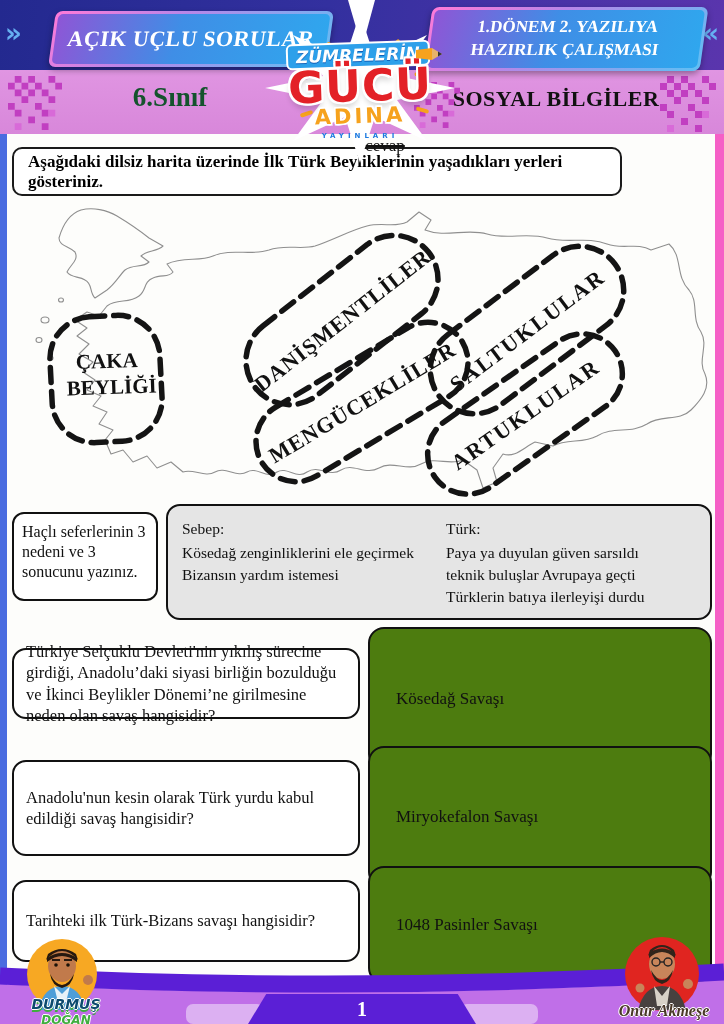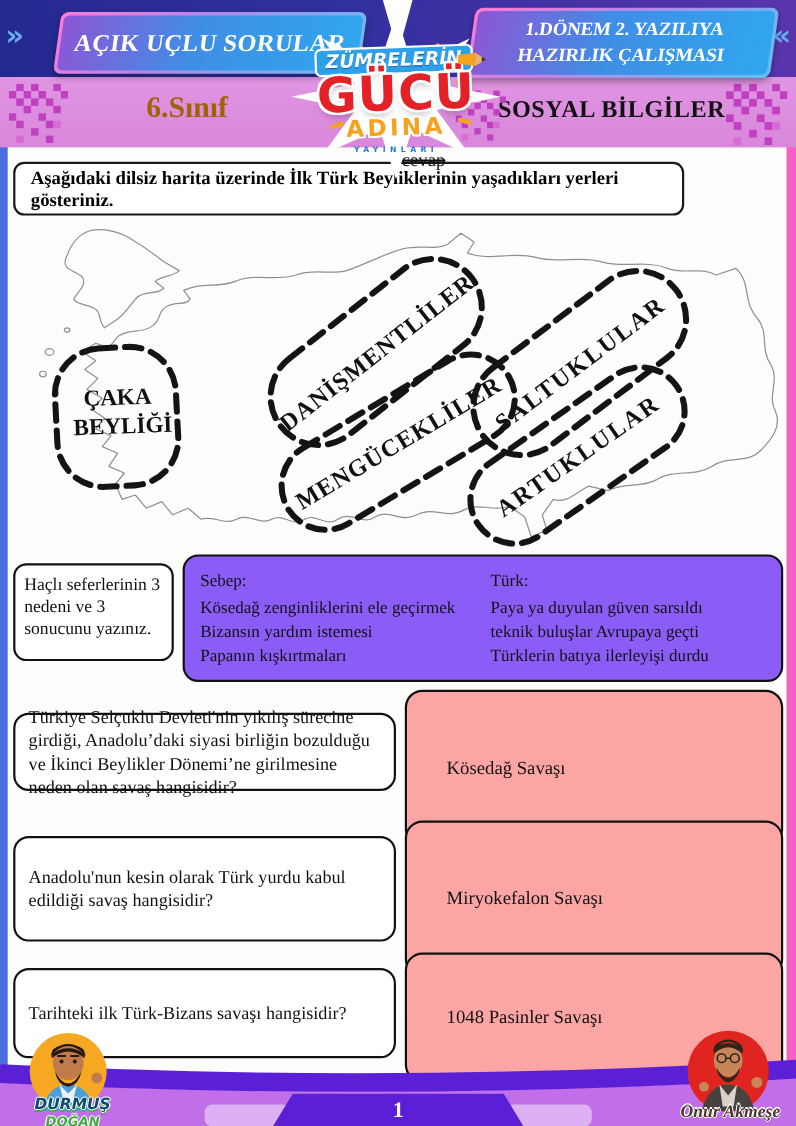--- a/index.html
+++ b/index.html
@@ -37,21 +37,21 @@
   .badge-left .badge-inner{font-size:22px;letter-spacing:.5px;}
   .badge-right{left:428px;top:7px;width:270px;height:58px;}
   .badge-right .badge-inner{font-size:17px;line-height:1.35;}
 
   
   .band{
     position:absolute;left:0;top:70px;width:724px;height:64px;z-index:1;
     background:linear-gradient(180deg,#e095e2 0%,#d887da 100%);
   }
   .grade{position:absolute;left:70px;top:82px;width:200px;text-align:center;
-    font-size:27px;font-weight:bold;color:#a16207;z-index:2;}
+    font-size:27px;font-weight:bold;color:#14532d;z-index:2;}
   .subject{position:absolute;left:440px;top:86px;width:232px;text-align:center;
     font-size:22px;font-weight:bold;color:#111;letter-spacing:.5px;z-index:2;}
   .pixels{position:absolute;z-index:2;}
 
   
   .star-svg{position:absolute;left:248px;top:0;z-index:5;}
   .logo{position:absolute;z-index:6;text-align:center;}
   .logo-zumre{
     left:288px;top:44px;transform:rotate(-2deg);
     background:#2da0ea;border-radius:4px;padding:1px 8px;
@@ -92,36 +92,36 @@
   .map{position:absolute;left:15px;top:200px;z-index:2;}
 
   
   .crus-prompt{
     position:absolute;left:12px;top:512px;width:146px;height:89px;box-sizing:border-box;
     border:2.5px solid #111;border-radius:12px;background:#fff;
     padding:8px 8px;font-size:16px;line-height:1.25;color:#111;
   }
   .crus-box{
     position:absolute;left:166px;top:504px;width:546px;height:116px;box-sizing:border-box;
-    border:2.5px solid #111;border-radius:14px;background:#8b5cf6;
+    border:2.5px solid #111;border-radius:14px;background:#e5e5e5;
     display:flex;padding:12px 0 0 14px;font-size:15.5px;line-height:1.42;color:#111;
   }
   .crus-col{width:50%;}
   .crus-col .t{margin-bottom:2px;}
 
   
   .qa-q{
     position:absolute;left:12px;width:348px;box-sizing:border-box;
     border:2.5px solid #111;border-radius:14px;background:#fff;
     display:flex;align-items:center;padding:16px 12px;font-size:16.5px;line-height:1.28;color:#111;
   }
   .qa-a{
     position:absolute;left:368px;width:344px;box-sizing:border-box;
-    border:2px solid #111;border-radius:16px;background:#fca5a5;
-    display:flex;align-items:center;padding:0 36px;font-size:17px;color:#111;
+    border:2px solid #111;border-radius:16px;background:#4d7c0f;
+    display:flex;align-items:center;padding:0 26px;font-size:17px;color:#111;
   }
   .q1{top:648px;height:71px;} .a1{top:627px;height:143px;}
   .q2{top:760px;height:96px;} .a2{top:746px;height:142px;}
   .q3{top:880px;height:82px;} .a3{top:866px;height:118px;}
 
   
   .wave{position:absolute;left:0;top:950px;z-index:1;}
   .tab-side{position:absolute;top:1004px;width:78px;height:20px;border-radius:7px;background:#dcb0f2;z-index:1;}
   .tab-side.l{left:186px;} .tab-side.r{left:460px;}
   .page-tab{
@@ -261,21 +261,20 @@
   </svg>
 
   <div class="crus-prompt">
     <span>Haçlı seferlerinin 3 nedeni ve 3 sonucunu yazınız.</span>
   </div>
   <div class="crus-box">
     <div class="crus-col">
       <div class="t">Sebep:</div>
       <div>Kösedağ zenginliklerini ele geçirmek</div>
       <div>Bizansın yardım istemesi</div>
-      <div>Papanın kışkırtmaları</div>
     </div>
     <div class="crus-col">
       <div class="t">Türk:</div>
       <div>Paya ya duyulan güven sarsıldı</div>
       <div>teknik buluşlar Avrupaya geçti</div>
       <div>Türklerin batıya ilerleyişi durdu</div>
     </div>
   </div>
 
   <div class="qa-q q1">

